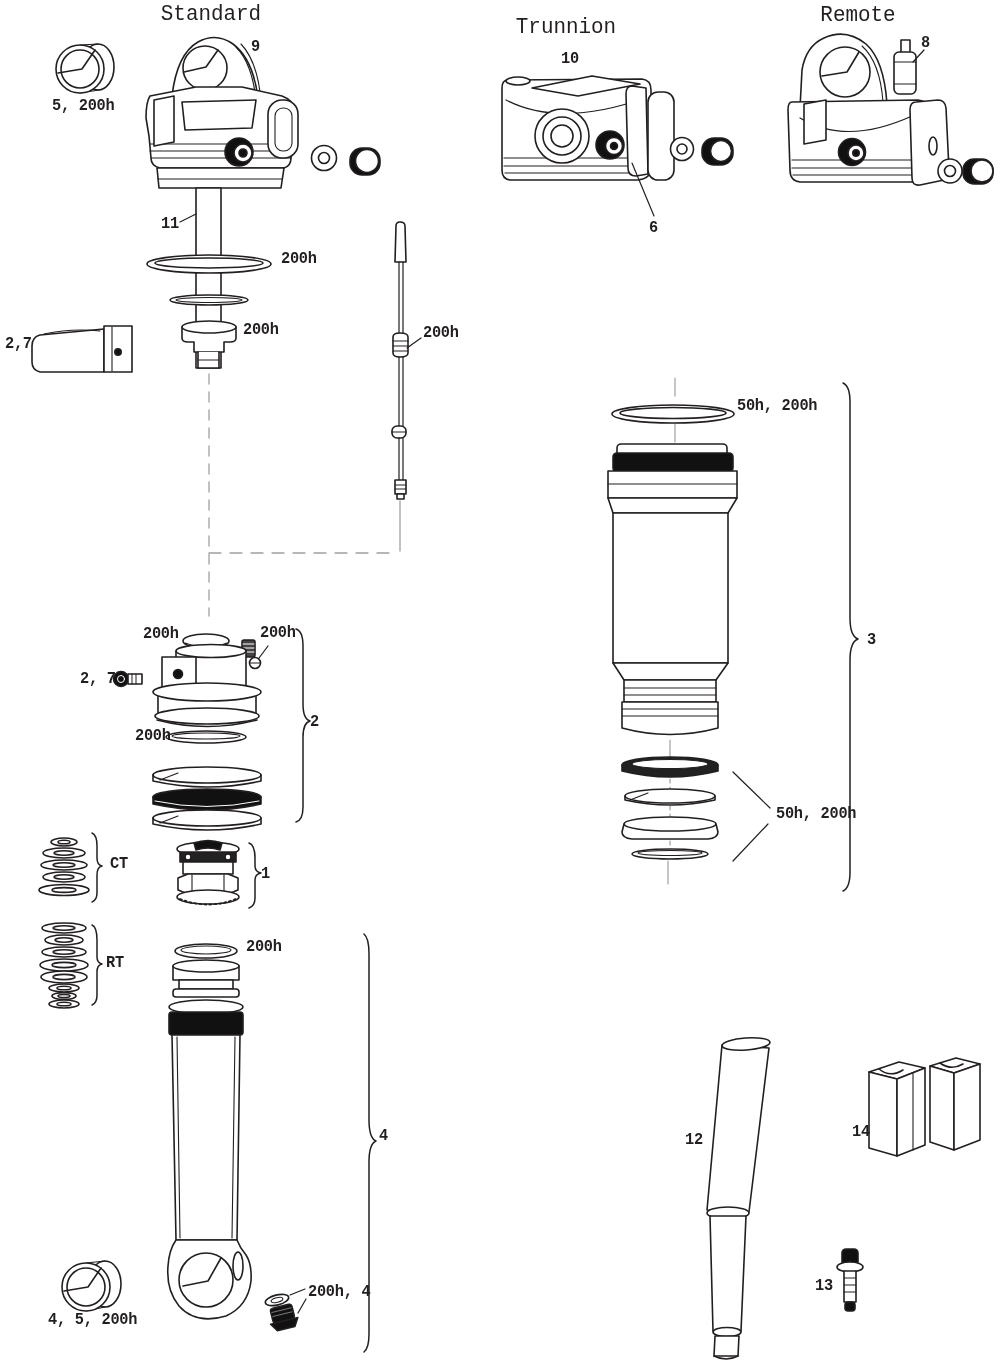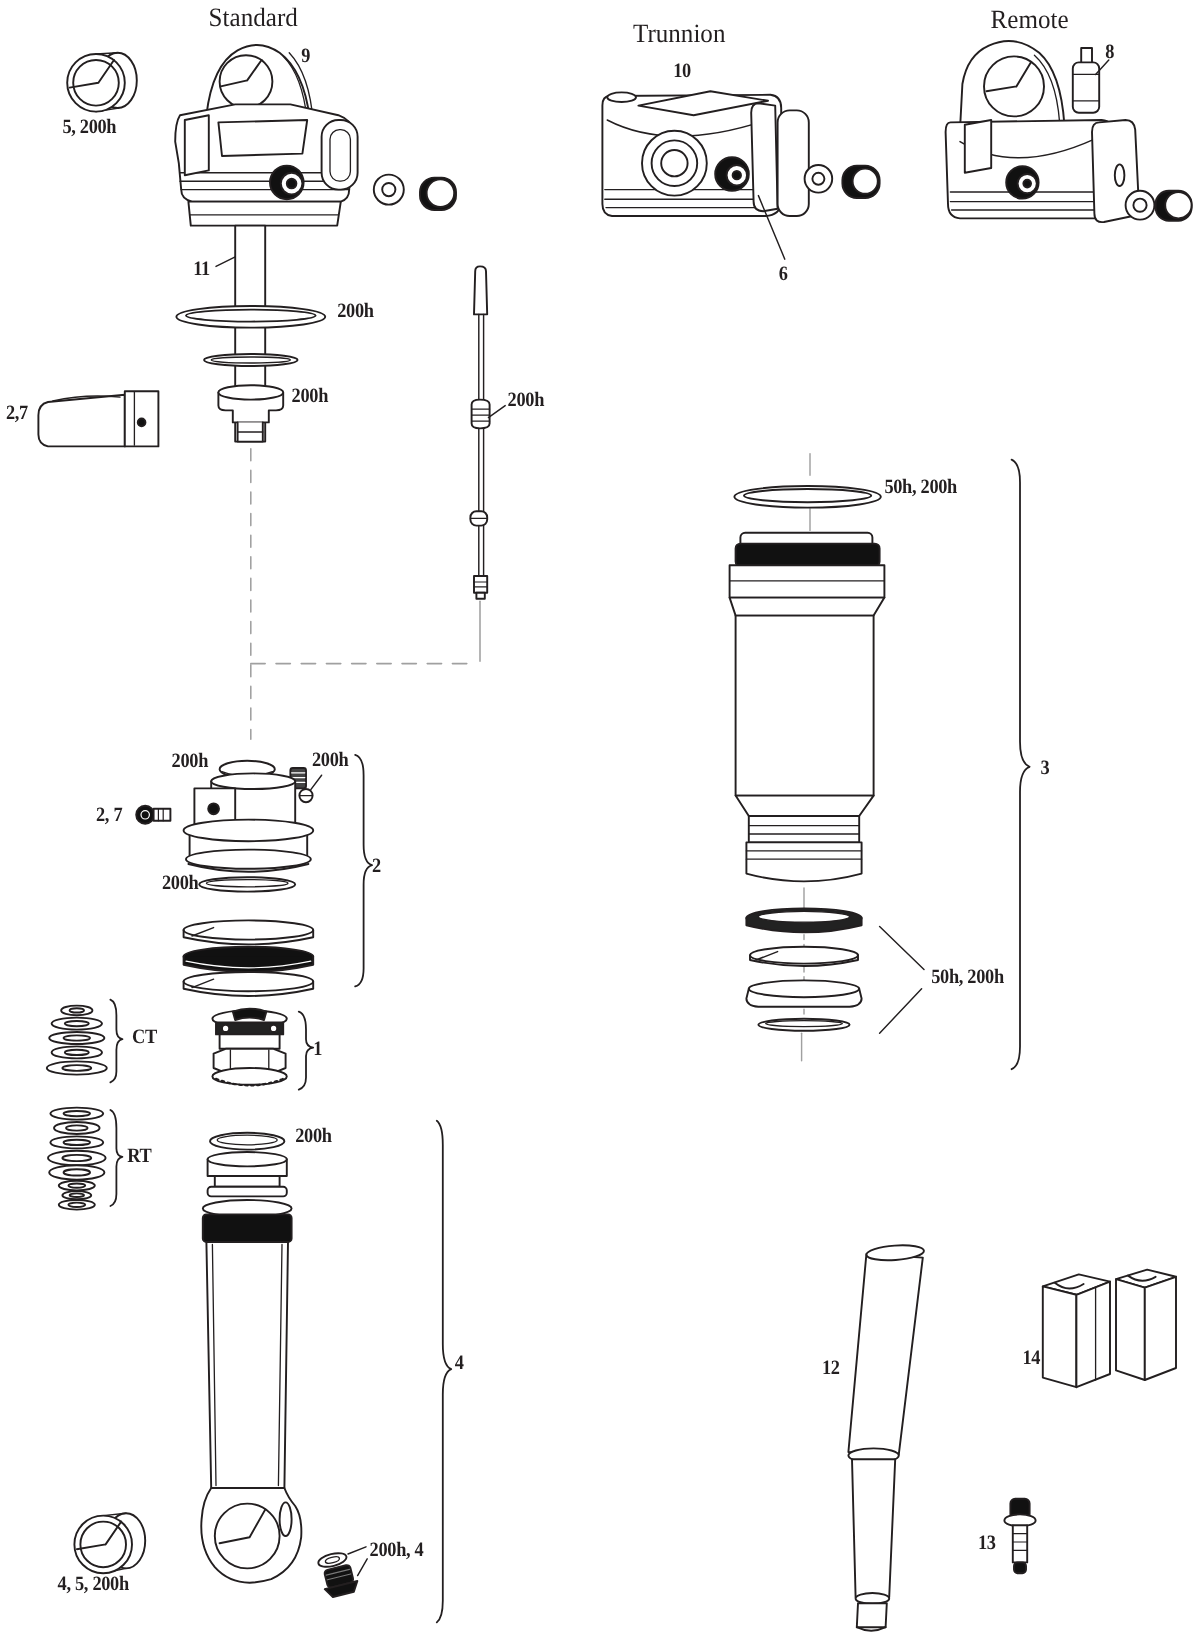--- a/index.html
+++ b/index.html
@@ -1,17 +1,17 @@
 <!DOCTYPE html>
 <html><head>
 <meta charset="utf-8">
 <style>
   html,body{margin:0;padding:0;background:#fff;}
   .stage{position:relative;width:1000px;height:1363px;background:#fff;
-         font-family:Liberation Serif, serif;color:#231f20;overflow:hidden;}
+         font-family:Liberation Mono, monospace;color:#231f20;overflow:hidden;}
   .stage svg{position:absolute;left:0;top:0;}
   .lbl{position:absolute;font-size:17px;font-weight:700;white-space:nowrap;
        letter-spacing:-.3px;transform-origin:left top;transform:scaleX(.9);}
   .title{position:absolute;font-size:22px;font-weight:500;white-space:nowrap;
          transform:translateX(-50%) scaleX(.95);}
 </style>
 </head>
 <body>
 
 <div class="stage">

